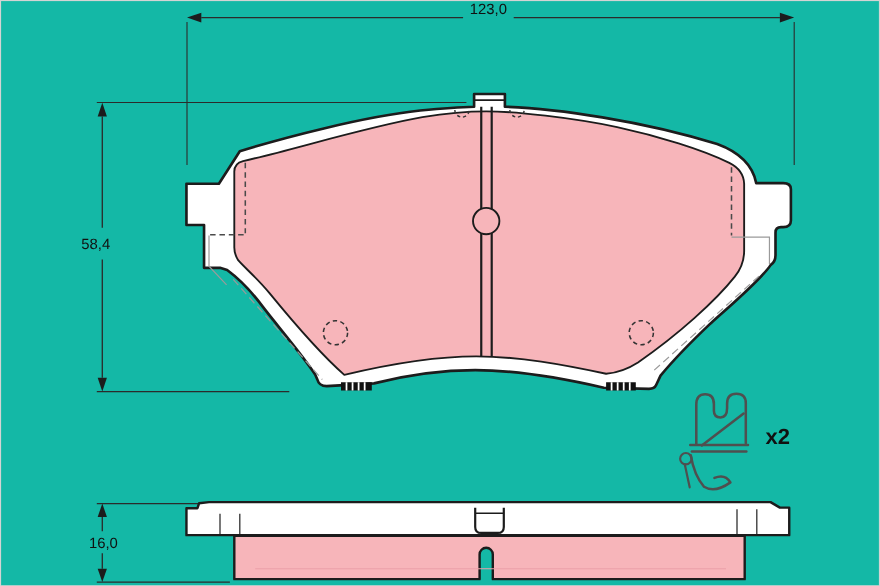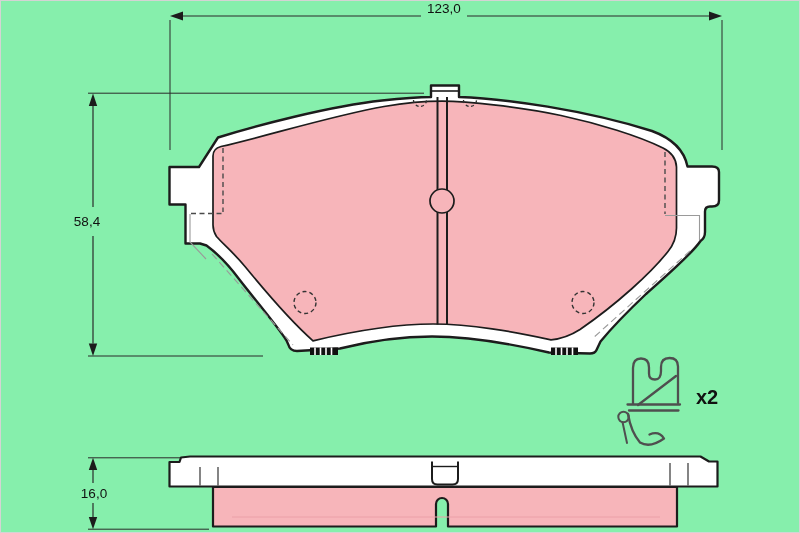--- a/index.html
+++ b/index.html
@@ -1,20 +1,20 @@
 <!DOCTYPE html>
 <html><head>
 <meta charset="utf-8">
 <style>
   html,body{margin:0;padding:0;background:#fff;}
   .page{
     position:relative;
     width:798px;height:531px;
     border:1px solid #d4d4d4;
-    background:#86efac;
+    background:#14b8a6;
     font-family:"Liberation Sans", sans-serif;
     overflow:hidden;
   }
   svg{display:block;}
   .dim-text{
     font-family:"Liberation Sans", sans-serif;
     font-size:13.5px;
     fill:#111111;
   }
   .qty-text{

